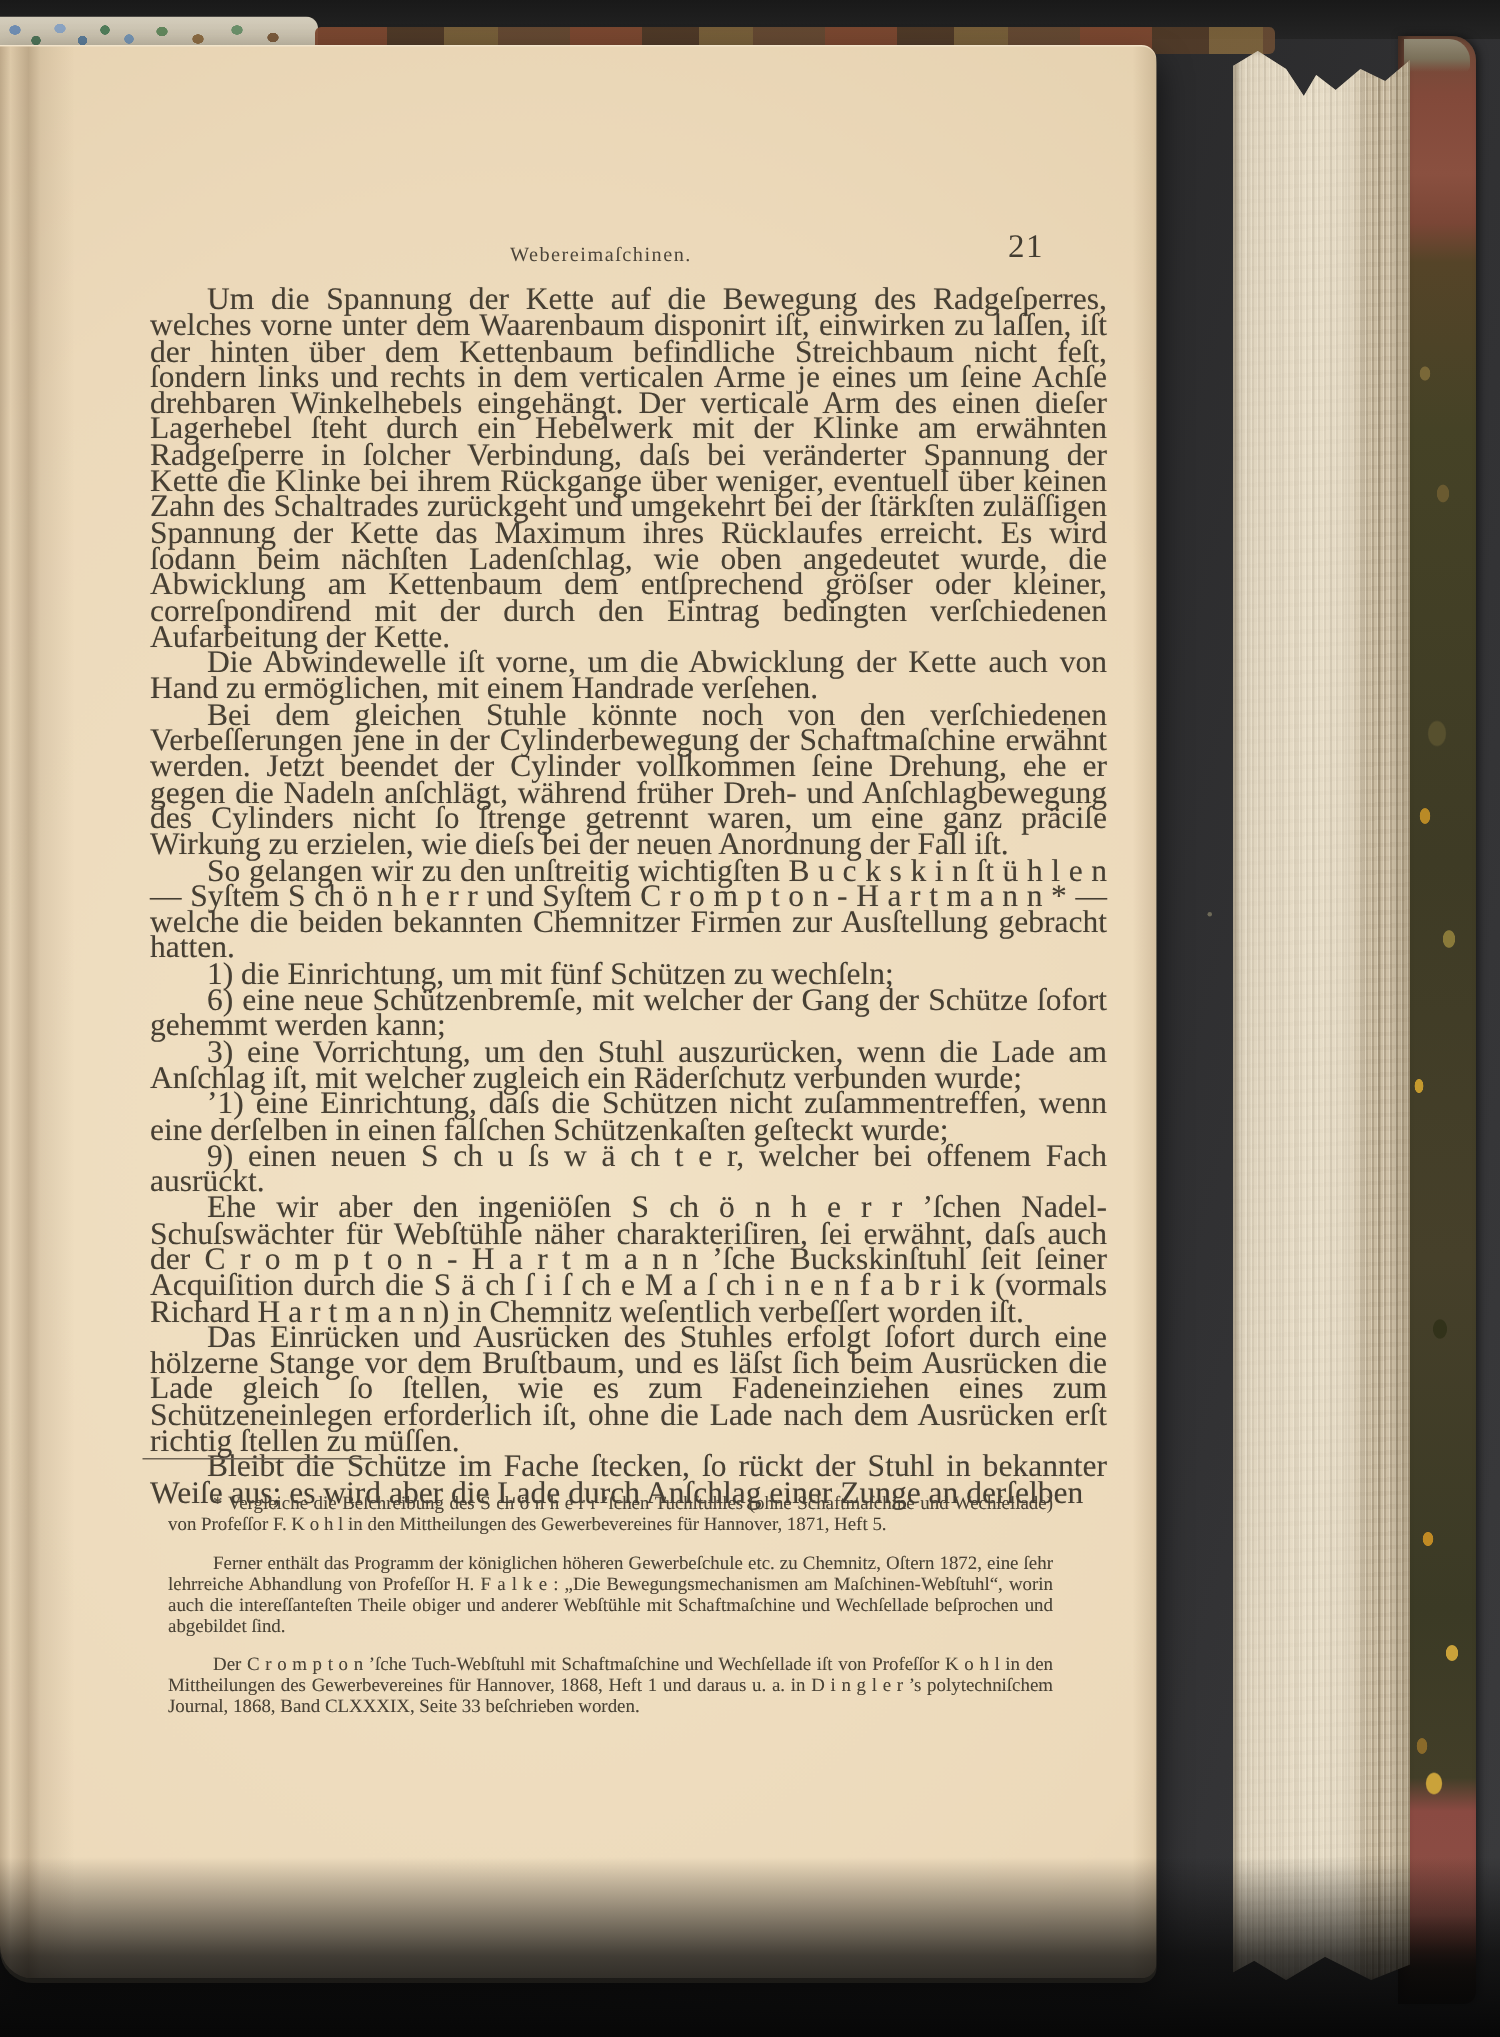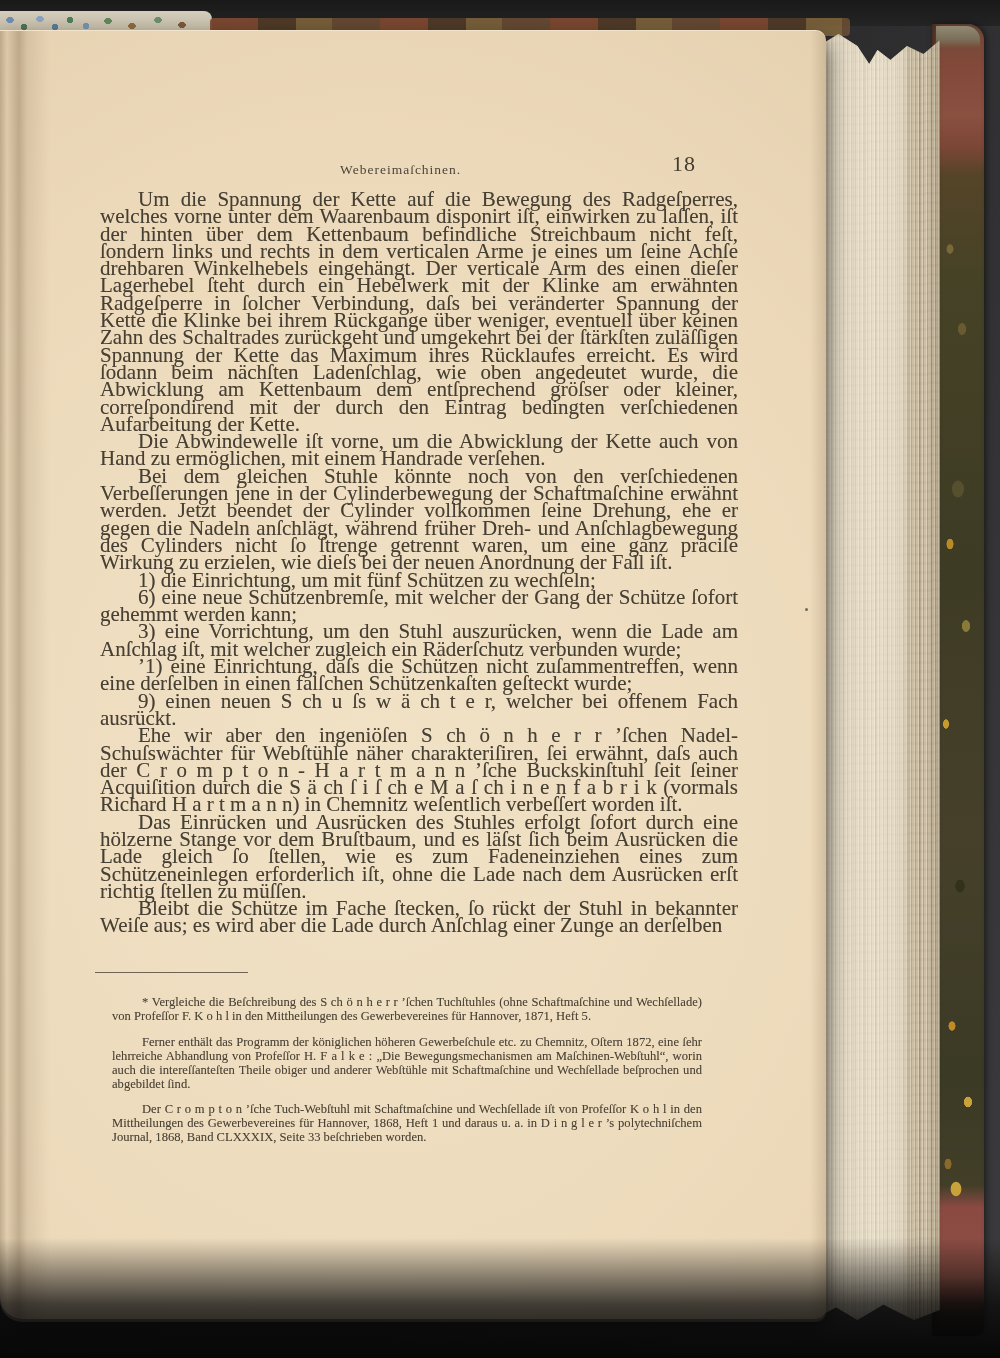--- a/index.html
+++ b/index.html
@@ -33,25 +33,26 @@
   }
   
   .cover-top-edge{
     position:absolute;left:210px;top:18px;width:640px;height:18px;border-radius:4px;
     background:
       repeating-linear-gradient(90deg,rgba(125,72,48,.95) 0 48px,rgba(88,62,40,.8) 48px 86px,
         rgba(152,118,66,.7) 86px 122px,rgba(110,78,52,.85) 122px 170px);
   }
   
   .page{
-    position:absolute;left:0;top:30px;width:826px;height:1288px;
+    position:absolute;left:0;top:30px;width:747px;height:1288px;
     border-radius:0 10px 10px 22px;
     background:radial-gradient(120% 90% at 45% 58%,#f1e2c6 0%,#ecd9ba 55%,#e4d0ae 85%,#dcc7a4 100%);
     box-shadow:0 3px 0 rgba(214,199,163,.55),0 12px 22px rgba(0,0,0,.65);
     border-top:1px solid rgba(255,250,235,.35);
+    padding-left:24px;
   }
   .page::before{ 
     content:"";position:absolute;left:0;top:0;width:52px;height:100%;
     background:linear-gradient(90deg,
       rgba(95,70,42,.30) 0px,rgba(95,70,42,.08) 7px,
       rgba(95,70,42,.30) 19px,rgba(95,70,42,.12) 27px,
       rgba(95,70,42,0) 50px);
     border-radius:0 0 0 22px;
   }
   .page::after{ 
@@ -130,27 +131,28 @@
   <div class="cover-strip"></div>
   <div class="cover-corner-tip"></div>
   <div class="fore-edge"></div>
 
   <div class="page">
     <div class="speck"></div>
 
     <div class="text-column">
       <div class="running-head">
         <span class="running-title">Webereimaſchinen.</span>
-        <span class="page-number">18</span>
+        <span class="page-number">21</span>
       </div>
 
       <div class="body-text">
         <p>Um die Spannung der Kette auf die Bewegung des Radgeſperres, welches vorne unter dem Waarenbaum disponirt iſt, einwirken zu laſſen, iſt der hinten über dem Kettenbaum befindliche Streichbaum nicht feſt, ſondern links und rechts in dem verticalen Arme je eines um ſeine Achſe drehbaren Winkelhebels eingehängt. Der verticale Arm des einen dieſer Lagerhebel ſteht durch ein Hebelwerk mit der Klinke am erwähnten Radgeſperre in ſolcher Verbindung, daſs bei veränderter Spannung der Kette die Klinke bei ihrem Rückgange über weniger, eventuell über keinen Zahn des Schaltrades zurückgeht und umgekehrt bei der ſtärkſten zuläſſigen Spannung der Kette das Maximum ihres Rücklaufes erreicht. Es wird ſodann beim nächſten Ladenſchlag, wie oben angedeutet wurde, die Abwicklung am Kettenbaum dem entſprechend gröſser oder kleiner, correſpondirend mit der durch den Eintrag bedingten verſchiedenen Aufarbeitung der Kette.</p>
         <p>Die Abwindewelle iſt vorne, um die Abwicklung der Kette auch von Hand zu ermöglichen, mit einem Handrade verſehen.</p>
         <p>Bei dem gleichen Stuhle könnte noch von den verſchiedenen Verbeſſerungen jene in der Cylinderbewegung der Schaftmaſchine erwähnt werden. Jetzt beendet der Cylinder vollkommen ſeine Drehung, ehe er gegen die Nadeln anſchlägt, während früher Dreh- und Anſchlagbewegung des Cylinders nicht ſo ſtrenge getrennt waren, um eine ganz präciſe Wirkung zu erzielen, wie dieſs bei der neuen Anordnung der Fall iſt.</p>
+        <p>So gelangen wir zu den unſtreitig wichtigſten B u c k s k i n ſt ü h l e n — Syſtem S ch ö n h e r r und Syſtem C r o m p t o n - H a r t m a n n * — welche die beiden bekannten Chemnitzer Firmen zur Ausſtellung gebracht hatten.</p>
         <p>1) die Einrichtung, um mit fünf Schützen zu wechſeln;</p>
         <p>6) eine neue Schützenbremſe, mit welcher der Gang der Schütze ſofort gehemmt werden kann;</p>
         <p>3) eine Vorrichtung, um den Stuhl auszurücken, wenn die Lade am Anſchlag iſt, mit welcher zugleich ein Räderſchutz verbunden wurde;</p>
         <p>’1) eine Einrichtung, daſs die Schützen nicht zuſammentreffen, wenn eine derſelben in einen falſchen Schützenkaſten geſteckt wurde;</p>
         <p>9) einen neuen S ch u ſs w ä ch t e r, welcher bei offenem Fach ausrückt.</p>
         <p>Ehe wir aber den ingeniöſen S ch ö n h e r r ’ſchen Nadel-Schuſswächter für Webſtühle näher charakteriſiren, ſei erwähnt, daſs auch der C r o m p t o n - H a r t m a n n ’ſche Buckskinſtuhl ſeit ſeiner Acquiſition durch die S ä ch ſ i ſ ch e M a ſ ch i n e n f a b r i k (vormals Richard H a r t m a n n) in Chemnitz weſentlich verbeſſert worden iſt.</p>
         <p>Das Einrücken und Ausrücken des Stuhles erfolgt ſofort durch eine hölzerne Stange vor dem Bruſtbaum, und es läſst ſich beim Ausrücken die Lade gleich ſo ſtellen, wie es zum Fadeneinziehen eines zum Schützeneinlegen erforderlich iſt, ohne die Lade nach dem Ausrücken erſt richtig ſtellen zu müſſen.</p>
         <p>Bleibt die Schütze im Fache ſtecken, ſo rückt der Stuhl in bekannter Weiſe aus; es wird aber die Lade durch Anſchlag einer Zunge an derſelben</p>
       </div>
     </div>

